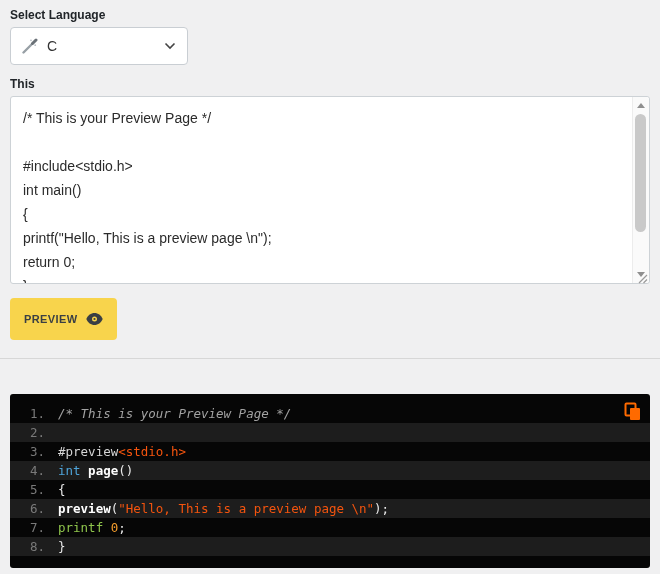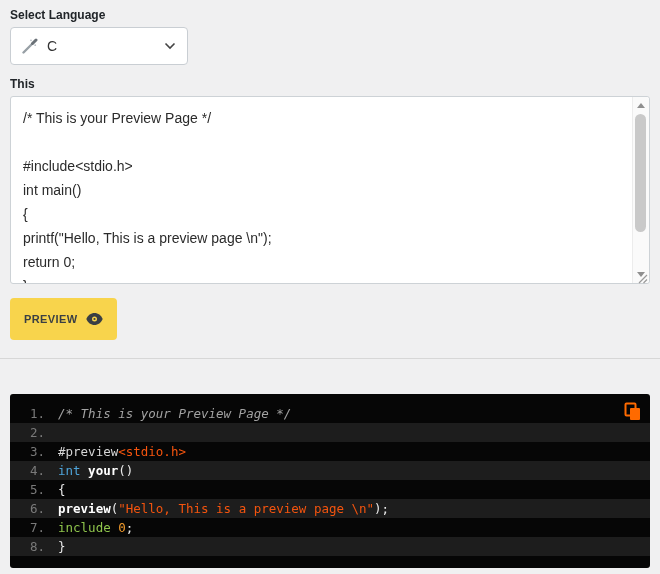--- a/index.html
+++ b/index.html
@@ -246,33 +246,33 @@
         <div class="code-line alt">
           <span class="line-num">2.</span>
           <span class="line-code"></span>
         </div>
         <div class="code-line">
           <span class="line-num">3.</span>
           <span class="line-code"><span class="tok-meta">#preview</span><span class="tok-string">&lt;stdio.h&gt;</span></span>
         </div>
         <div class="code-line alt">
           <span class="line-num">4.</span>
-          <span class="line-code"><span class="tok-type">int</span><span class="tok-plain"> </span><span class="tok-func">your</span><span class="tok-plain">()</span></span>
+          <span class="line-code"><span class="tok-type">int</span><span class="tok-plain"> </span><span class="tok-func">page</span><span class="tok-plain">()</span></span>
         </div>
         <div class="code-line">
           <span class="line-num">5.</span>
           <span class="line-code"><span class="tok-plain">{</span></span>
         </div>
         <div class="code-line alt">
           <span class="line-num">6.</span>
           <span class="line-code"><span class="tok-func">preview</span><span class="tok-plain">(</span><span class="tok-string">"Hello, This is a preview page \n"</span><span class="tok-plain">);</span></span>
         </div>
         <div class="code-line">
           <span class="line-num">7.</span>
-          <span class="line-code"><span class="tok-keyword">include</span><span class="tok-plain"> </span><span class="tok-number">0</span><span class="tok-plain">;</span></span>
+          <span class="line-code"><span class="tok-keyword">printf</span><span class="tok-plain"> </span><span class="tok-number">0</span><span class="tok-plain">;</span></span>
         </div>
         <div class="code-line alt">
           <span class="line-num">8.</span>
           <span class="line-code"><span class="tok-plain">}</span></span>
         </div>
       </div>
   </div>
 
 </div>
 

